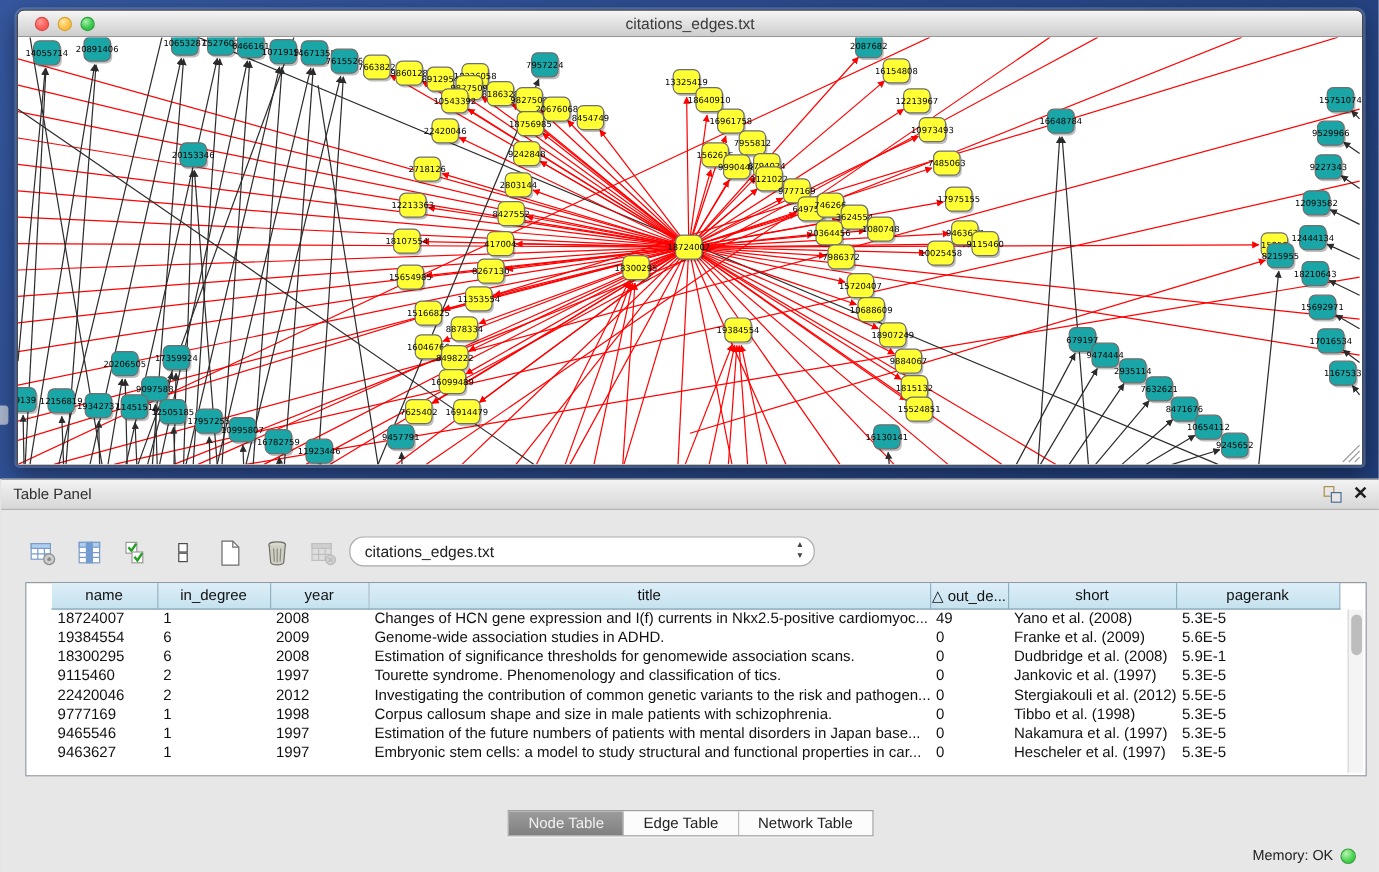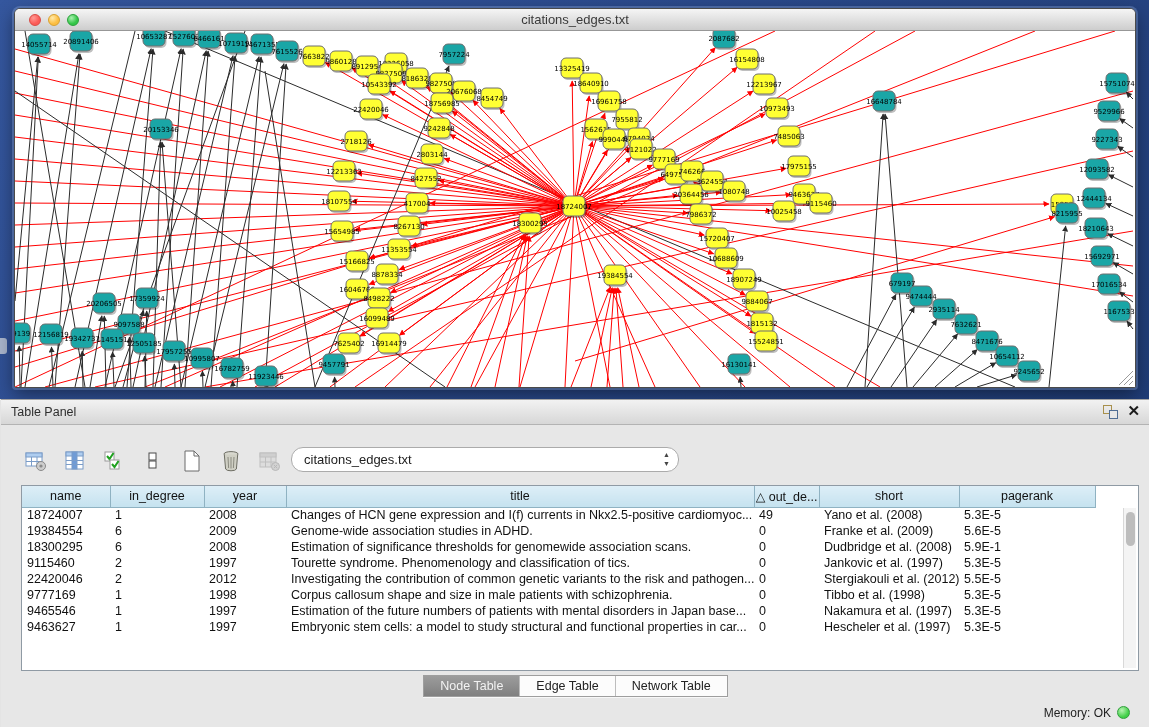--- a/index.html
+++ b/index.html
@@ -57,22 +57,22 @@
   .combo {
     position:absolute; left:290px; top:47px; width:388px; height:25px;
     background:#fff; border:1px solid #ababab; border-radius:12px;
     font-size:13px; color:#222; line-height:23px; padding-left:12px;
   }
   .combo .steppers {
     position:absolute; right:8px; top:3px; display:flex; flex-direction:column; gap:1px;
     font-size:7px; color:#444; line-height:8px;
   }
   .tablebox {
-    position:absolute; left:20px; top:85px; width:1118px; height:186px;
-    background:#fff; border:1px solid #8f9aa4;
+    position:absolute; left:20px; top:85px; width:1118px; height:162px;
+    background:#fff; border:1px solid #8f9aa4;padding-left:21px;
   }
   table.grid { border-collapse:collapse; table-layout:fixed; width:1073px; font-size:12.5px; }
   table.grid th {
     height:21px; background:linear-gradient(#ddeef7,#c5e2ef);
     border-right:1px solid #8fb2c2; border-bottom:1px solid #8fb2c2;
     font-weight:normal; color:#111; text-align:center; overflow:hidden; white-space:nowrap;
   }
   table.grid td {
     height:16px; padding:0 0 0 5px; color:#111; white-space:nowrap; overflow:hidden;
     text-overflow:clip;
@@ -85,21 +85,21 @@
   .tabs {
     position:absolute; left:0; right:0; top:275px; display:flex; justify-content:center;
   }
   .seg {
     display:flex; border:1px solid #9e9e9e; border-radius:0; overflow:hidden;
     background:#fcfcfc; box-shadow:0 1px 0 rgba(255,255,255,.7);
   }
   .seg-btn { padding:3px 16px; font-size:12.5px; color:#222; border-left:1px solid #bdbdbd; }
   .seg-btn:first-child { border-left:none; }
   .seg-btn.active { background:linear-gradient(#9c9c9c,#808080); color:#f2f2f2; }
-  .statusbar { position:absolute; right:20px; bottom:7px; display:flex; align-items:flex-start; gap:6px; }
+  .statusbar { position:absolute; right:20px; bottom:7px; display:flex; align-items:flex-end; gap:6px; }
   .status-text { font-size:12px; color:#222; }
   .mem-dot { width:13px; height:13px; border-radius:50%; border:1px solid #2f9e3b;
     background:radial-gradient(circle at 35% 30%, #b8f3b2, #41cf47 65%); }
 </style>
 </head>
 <body>
 
 <div class="desktop-top">
   <div class="left-tab"></div>
   <div class="graph-window">

